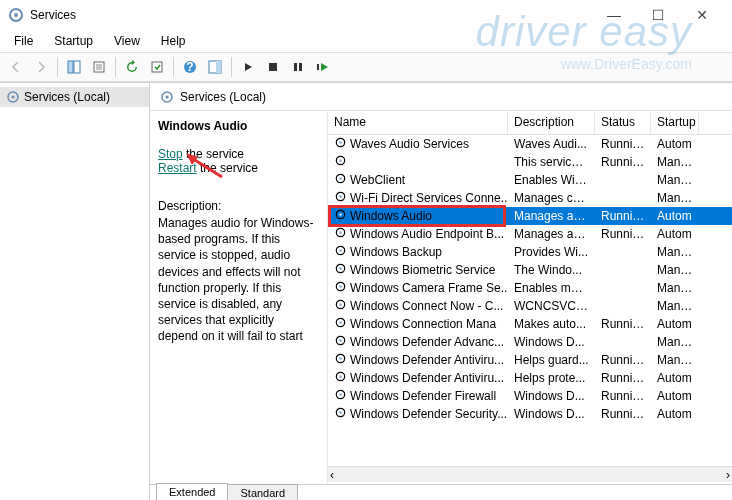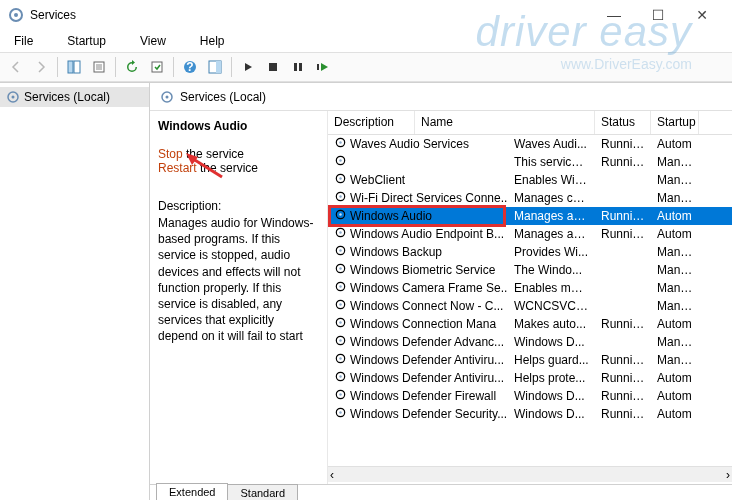--- a/index.html
+++ b/index.html
@@ -2,36 +2,36 @@
 <html><head>
 <meta charset="utf-8">
 <style>
 *{box-sizing:border-box;margin:0;padding:0;font-family:"Segoe UI",Tahoma,sans-serif;font-size:12px;color:#000}
 body{background:#fff;width:732px;height:500px;overflow:hidden;position:relative}
 .titlebar{height:30px;display:flex;align-items:center;padding:12px 8px;border-bottom:1px solid #fff}
 .titlebar .icon{width:16px;height:16px;margin-right:6px;display:inline-block}
 .titlebar .title{flex:1}
 .winbtns{display:flex;gap:0}
 .winbtn{width:44px;height:28px;display:flex;align-items:center;justify-content:center;font-size:14px;color:#444}
-.menubar{height:22px;display:flex;align-items:center;padding:0 6px;gap:18px}
+.menubar{height:22px;display:flex;align-items:center;padding:0 6px;gap:5px}
 .menuitem{padding:2px 8px}
 .toolbar{height:30px;display:flex;align-items:center;padding:0 4px;gap:1px;border-top:1px solid #e0e0e0;border-bottom:1px solid #e0e0e0;background:#fafafa}
 .tbtn{width:24px;height:24px;display:flex;align-items:center;justify-content:center;border:1px solid transparent;border-radius:2px}
 .tbtn.disabled{opacity:.4}
 .tsep{width:1px;height:20px;background:#d0d0d0;margin:0 3px}
 .content{display:flex;height:calc(100% - 82px);border-top:1px solid #d0d0d0}
 .treepane{width:150px;border-right:1px solid #d0d0d0;background:#fff;padding:4px 0}
 .treeitem{display:flex;align-items:center;padding:3px 6px;gap:4px;background:#e5e5e5}
 .gear{width:14px;height:14px;display:inline-block}
 .mainpane{flex:1;display:flex;flex-direction:column;position:relative}
 .mainheader{height:28px;display:flex;align-items:center;padding:0 10px;gap:6px;background:#fff;border-bottom:1px solid #e0e0e0}
 .mainbody{flex:1;display:flex;overflow:hidden}
 .detailpane{width:178px;padding:8px 10px 8px 8px;border-right:1px solid #e8e8e8}
 .detailpane .svcname{font-weight:bold;margin-bottom:14px}
-.detailpane .link{color:#c2410c;cursor:pointer}
+.detailpane .link{color:#0f766e;text-decoration:underline;cursor:pointer}
 .detailpane .desclabel{margin-top:24px}
 .detailpane .desctext{margin-top:2px;line-height:1.35}
 .listpane{flex:1;overflow:hidden;position:relative}
 .listhdr{display:flex;height:24px;border-bottom:1px solid #e0e0e0;background:#fff}
 .listhdr .col{padding:4px 6px;border-right:1px solid #e8e8e8;white-space:nowrap;overflow:hidden}
 .listbody{overflow-y:scroll;overflow-x:hidden;height:calc(100% - 42px)}
 .row{display:flex;height:18px;align-items:center}
 .row .cell{padding:1px 6px;white-space:nowrap;overflow:hidden;text-overflow:ellipsis}
 .row .cell.name{display:flex;align-items:center;gap:3px}
 .row.selected{background:#0078d7}
@@ -186,22 +186,22 @@
         <div class="desclabel">Description:</div>
         <div class="desctext">Manages audio for Windows-based programs.  If this service is stopped, audio devices and effects will not function properly.  If this service is disabled, any services that explicitly depend on it will fail to start</div>
         <svg class="arrow" style="left:34px;top:70px" width="40" height="26">
             <path d="M38 24 L6 4" stroke="#e03030" stroke-width="3"></path>
             <path d="M2 0 L14 4 L8 12 z" fill="#e03030"></path>
           </svg>
       </div>
 
       <div class="listpane">
         <div class="listhdr">
+          <div class="col col-name">Name</div>
           <div class="col col-desc">Description</div>
-          <div class="col col-name">Name</div>
           <div class="col col-stat">Status</div>
           <div class="col col-start">Startup</div>
         </div>
         <div class="listbody" id="listbody">
             <div class="row">
               <div class="cell cell-name name">
                 <span><svg class="gearsvg" viewBox="0 0 14 14" width="13" height="13">
                     <circle cx="7" cy="7" r="4.5" fill="none" stroke="currentColor" stroke-width="1.3"></circle>
                     <circle cx="7" cy="7" r="1.3"></circle>
                   </svg></span>

